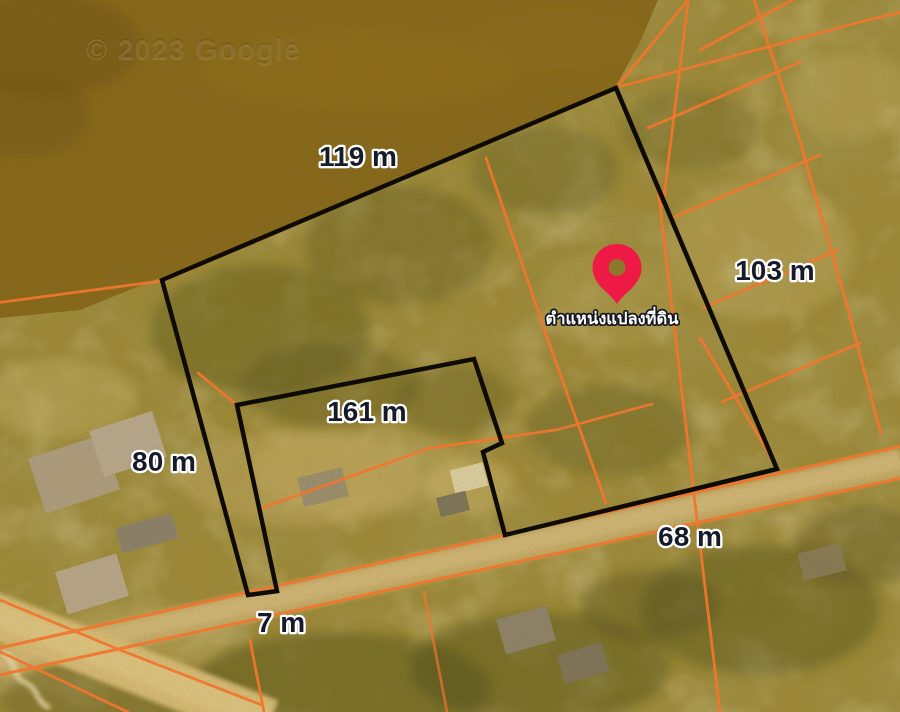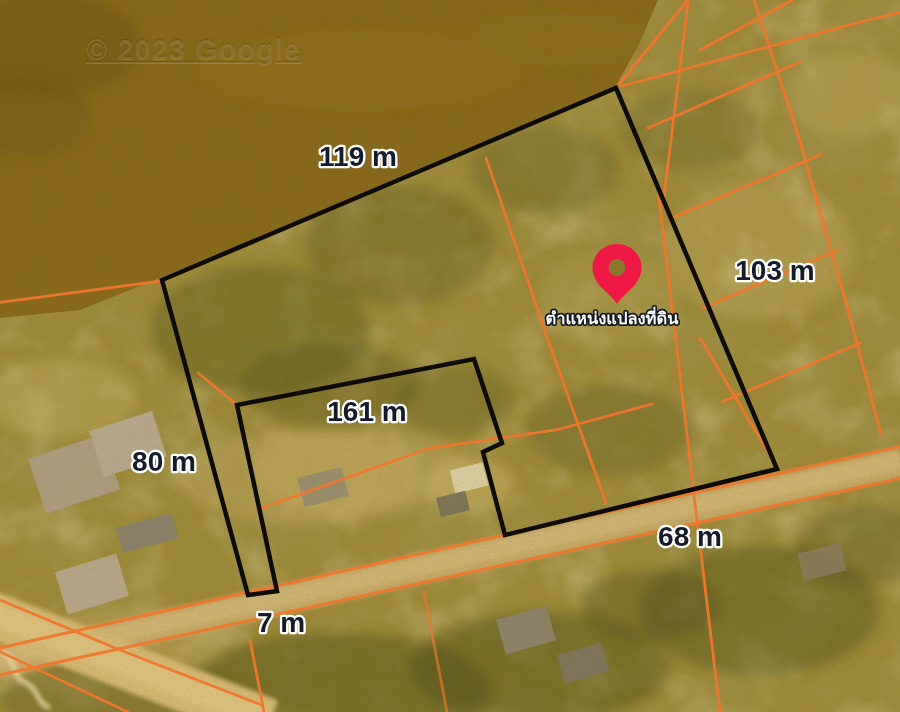--- a/index.html
+++ b/index.html
@@ -1,21 +1,21 @@
 <!DOCTYPE html>
 <html><head>
 <meta charset="utf-8">
 <style>
   html,body{margin:0;padding:0;background:#222;}
   #stage{position:relative;width:900px;height:712px;overflow:hidden;
          font-family:"Liberation Sans",sans-serif;background:#9c8838;}
   #mapsvg{position:absolute;left:0;top:0;}
   .watermark{position:absolute;left:86px;top:34px;font-size:29px;font-weight:bold;
     letter-spacing:1px;color:rgba(255,244,198,0.16);
-    text-shadow:0 -1px 1px rgba(80,55,0,0.35);user-select:none;text-decoration:underline;}
+    text-shadow:0 -1px 1px rgba(80,55,0,0.35);user-select:none;}
   .mlabel{font-family:"Liberation Sans",sans-serif;font-size:28px;font-weight:bold;
     fill:#161b29;stroke:#ffffff;stroke-width:4.5px;paint-order:stroke;
     stroke-linejoin:round;text-anchor:middle;}
   .pinlabel{font-family:"Liberation Sans",sans-serif;font-size:16.5px;font-weight:bold;
     fill:#ffffff;stroke:#14181f;stroke-width:3.4px;paint-order:stroke;
     stroke-linejoin:round;text-anchor:middle;}
 </style>
 </head>
 <body>
 

